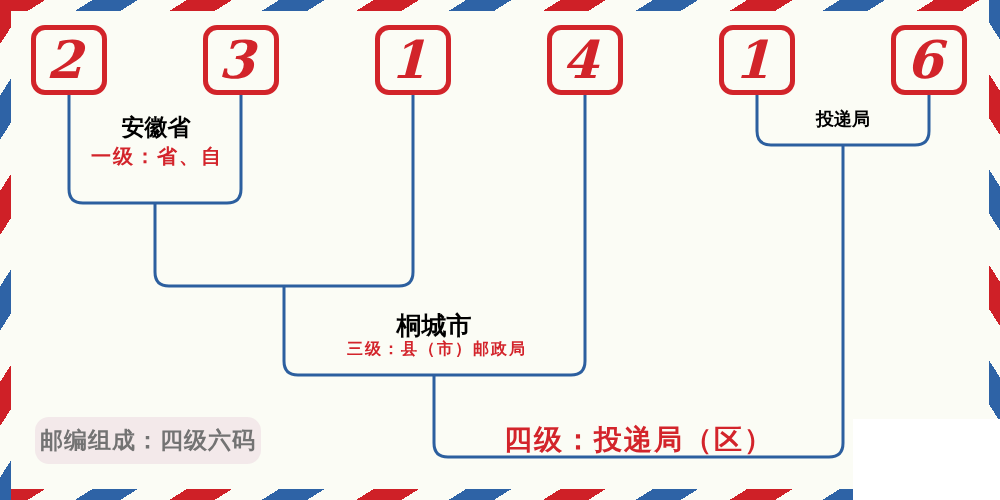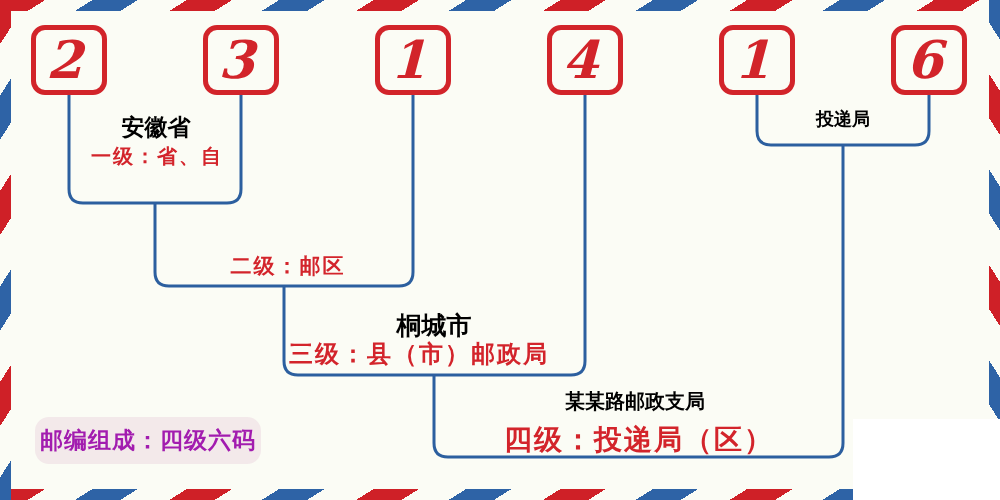--- a/index.html
+++ b/index.html
@@ -74,32 +74,32 @@
     text-align: center;
     font-weight: bold;
     line-height: 1.25;
   }
   .label.blue { color: #000000; }
   .label.red  { color: #d3242b; letter-spacing: 2px; }
   .lbl-anhui     { left: 156px; top: 113px; font-size: 23px; }
   .lbl-level1    { left: 145px; top: 144px; font-size: 20px; margin-left: 12px; }
   .lbl-level2    { left: 288px; top: 253px; font-size: 21px; }
   .lbl-tongcheng { left: 434px; top: 310px; font-size: 25px; }
-  .lbl-level3    { left: 419px; top: 339px; font-size: 24px; }
+  .lbl-level3    { left: 437px; top: 339px; font-size: 16px; }
   .lbl-branch    { left: 635px; top: 389px; font-size: 20px; }
   .lbl-level4    { left: 639px; top: 422px; font-size: 28px; }
   .lbl-delivery  { left: 843px; top: 108px; font-size: 18px; }
   
   .badge {
     position: absolute; z-index: 4;
     left: 35px; top: 417px; width: 226px; height: 47px;
     background: #f3e9ea;
     border-radius: 14px;
     display: flex; align-items: center; justify-content: center;
-    color: #a21caf; font-weight: bold; font-size: 23px;
+    color: #737373; font-weight: bold; font-size: 23px;
     letter-spacing: 1px;
   }
 </style>
 </head>
 <body>
 
 <div class="canvas">
 
   <div class="edge edge-top"></div>
   <div class="edge edge-bottom"></div>
@@ -133,24 +133,22 @@
       <path d="M 284 286 V 361 Q 284 375 298 375 H 571 Q 585 375 585 361 V 95"></path>
       <path d="M 434 375 V 443 Q 434 457 448 457 H 829 Q 843 457 843 443 V 145"></path>
       <path d="M 757 95 V 131 Q 757 145 771 145 H 915 Q 929 145 929 131 V 95"></path>
     </g>
   </svg>
 
   <div class="label blue lbl-anhui">安徽省</div>
   <div class="label red lbl-level1">
     <div>一级：省、自</div>
   </div>
-  <div class="label red lbl-level2">二级：邮区</div>
   <div class="label blue lbl-tongcheng">桐城市</div>
   <div class="label red lbl-level3">三级：县（市）邮政局</div>
-  <div class="label blue lbl-branch">某某路邮政支局</div>
   <div class="label red lbl-level4">四级：投递局（区）</div>
   <div class="label blue lbl-delivery">投递局</div>
 
   <div class="badge">
     <span>邮编组成：四级六码</span>
   </div>
 
 </div>
 
 </body></html>

